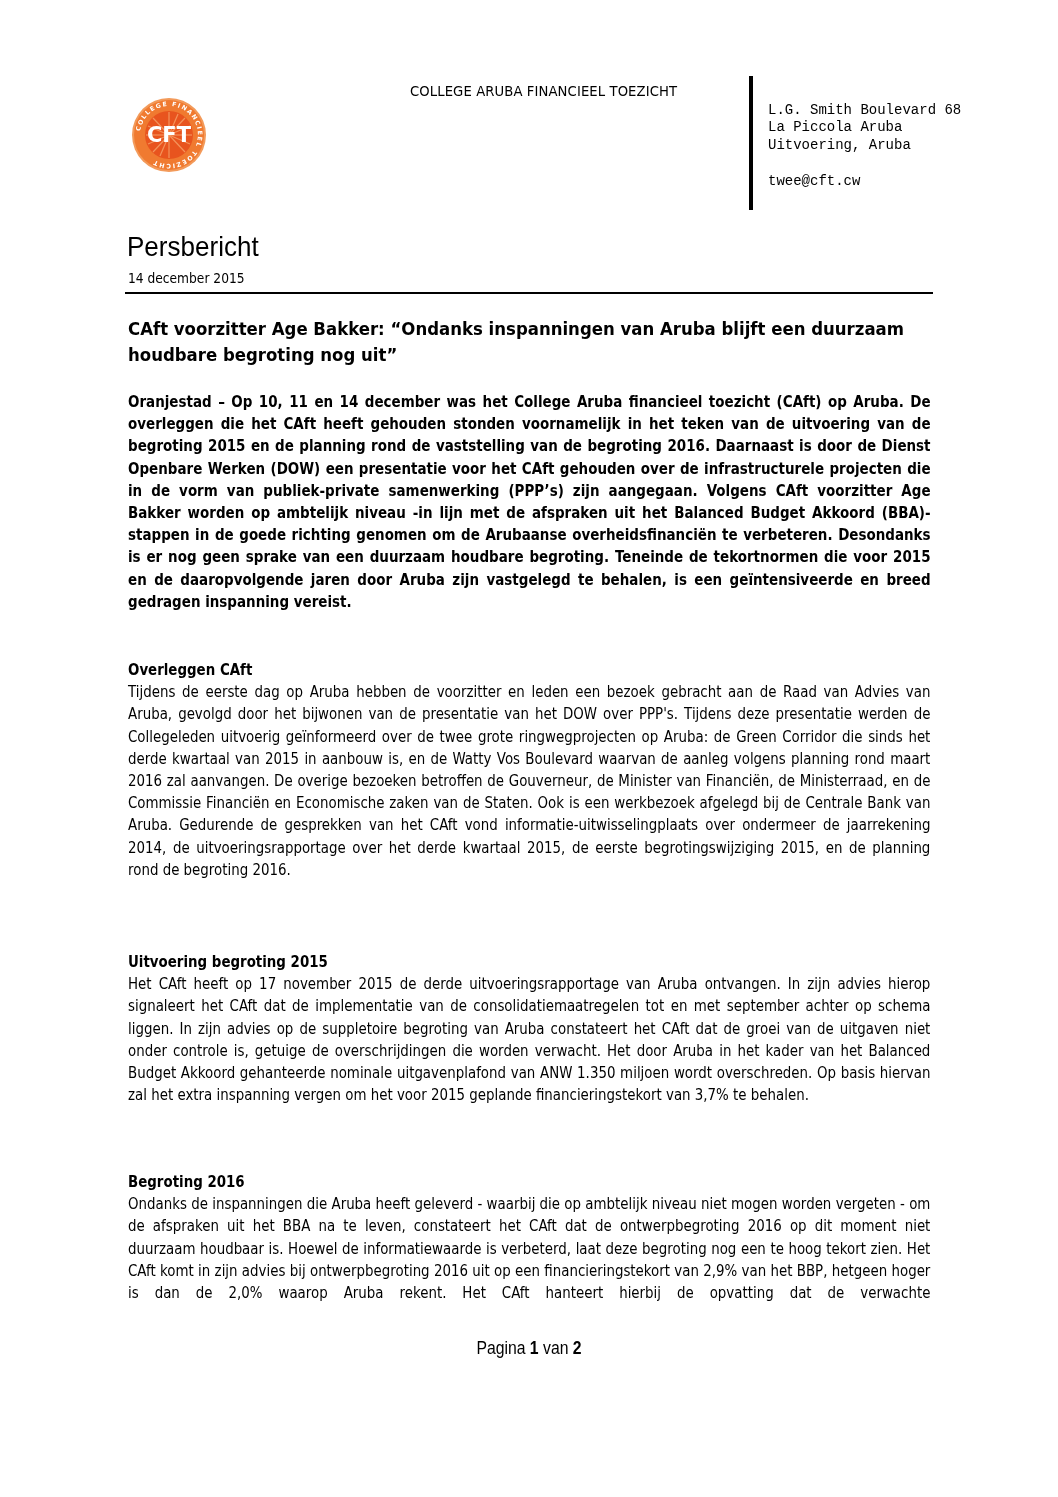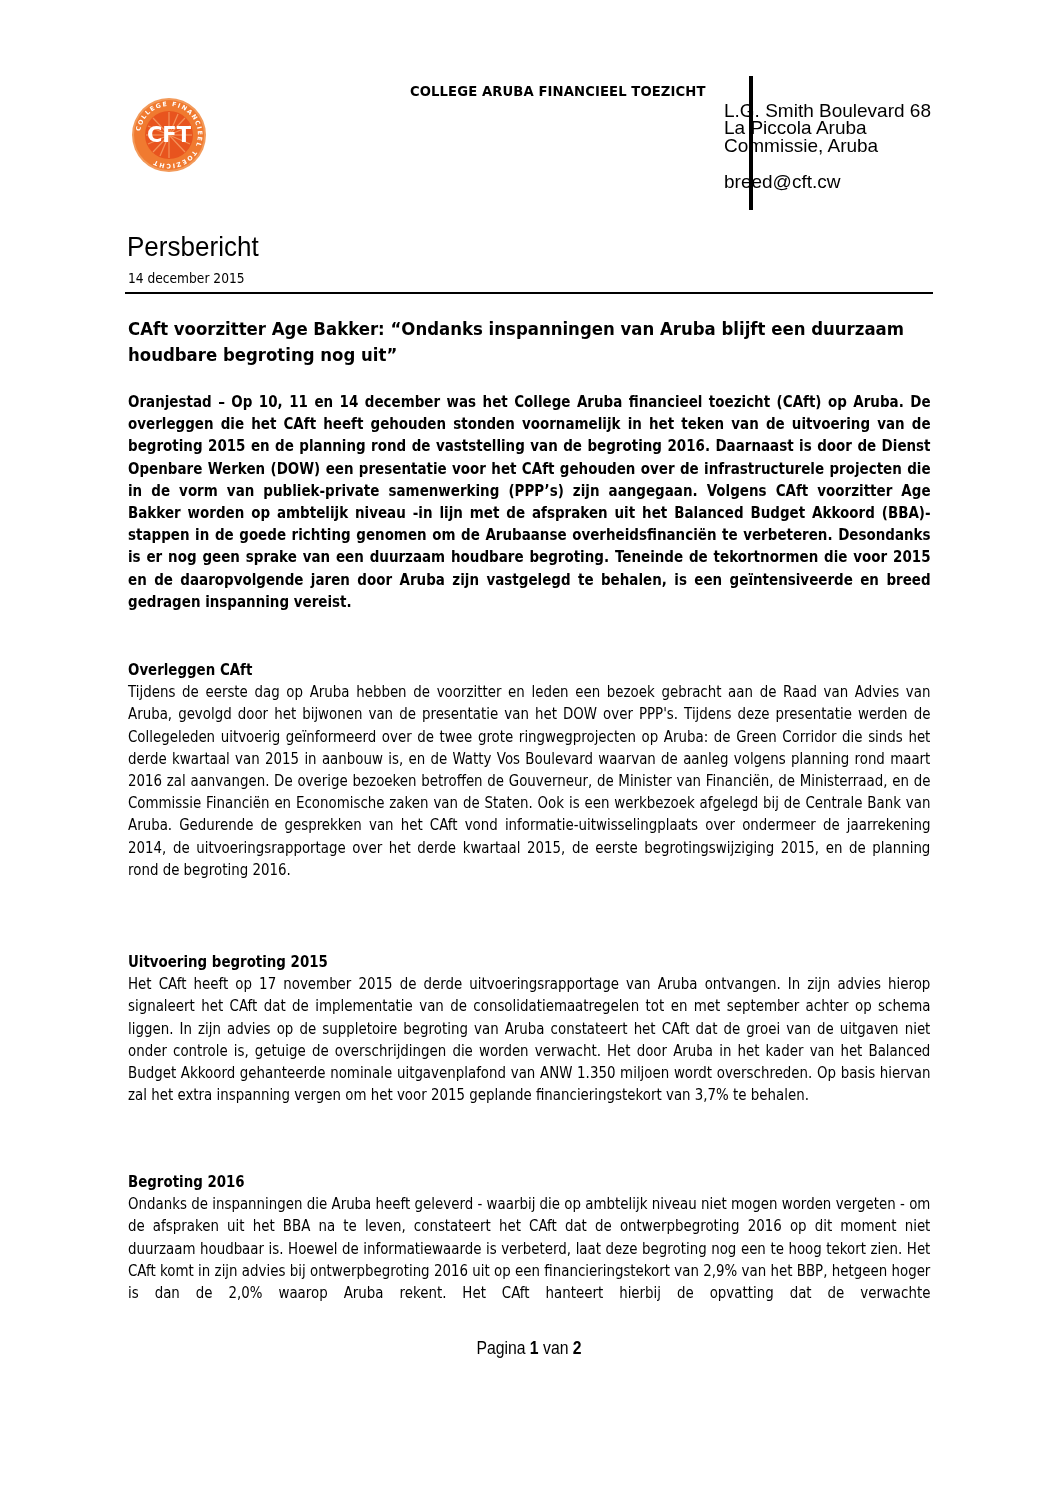--- a/index.html
+++ b/index.html
@@ -5,29 +5,29 @@
     html, body { margin: 0; padding: 0; background: #ffffff; }
     body {
       width: 1058px; height: 1497px; position: relative; overflow: hidden;
       font-family: "DejaVu Sans", sans-serif; color: #000;
     }
     .logo {
       position: absolute; left: 131px; top: 97px; width: 76px; height: 76px;
     }
     .org-name {
       position: absolute; left: 410px; top: 84px;
-      font-family: "DejaVu Sans", sans-serif; font-weight: bold; font-size: 13.2px;
+      font-family: "DejaVu Sans", sans-serif; font-weight: normal; font-size: 13.2px;
       letter-spacing: 0.1px;
     }
     .vbar {
       position: absolute; left: 749px; top: 76px; width: 4px; height: 134px; background: #000;
     }
     .address {
-      position: absolute; left: 724px; top: 102px;
-      font-family: Liberation Sans, sans-serif; font-size: 19px; line-height: 17.4px;
+      position: absolute; left: 768px; top: 102px;
+      font-family: Liberation Mono, monospace; font-size: 14px; line-height: 17.4px;
     }
     .address .gap { height: 19px; }
     .doc-title {
       position: absolute; left: 127px; top: 231px;
       font-family: "Liberation Sans", sans-serif; font-size: 28px; font-weight: normal;
       transform: scaleX(0.93); transform-origin: left;
     }
     .doc-date {
       position: absolute; left: 128px; top: 271px;
       font-family: "DejaVu Sans", sans-serif; font-size: 13.2px;
@@ -95,23 +95,23 @@
     </text>
     <text x="38" y="45" text-anchor="middle" font-family="DejaVu Sans, sans-serif" font-weight="bold" font-size="21" fill="#ffffff">CFT</text>
   </svg>
 </div>
 
 <div class="org-name">COLLEGE ARUBA FINANCIEEL TOEZICHT</div>
 <div class="vbar"></div>
 <div class="address">
   <div>L.G. Smith Boulevard 68</div>
   <div>La Piccola Aruba</div>
-  <div>Commissie, Aruba</div>
+  <div>Uitvoering, Aruba</div>
   <div class="gap"></div>
-  <div>breed@cft.cw</div>
+  <div>twee@cft.cw</div>
 </div>
 
 <div class="doc-title">Persbericht</div>
 <div class="doc-date">14 december 2015</div>
 <div class="hrule"></div>
 
 <div class="content headline">CAft voorzitter Age Bakker: “Ondanks inspanningen van Aruba blijft een duurzaam houdbare begroting nog uit”</div>
 
 <div class="content lead">Oranjestad – Op 10, 11 en 14 december was het College Aruba financieel toezicht (CAft) op Aruba. De overleggen die het CAft heeft gehouden stonden voornamelijk in het teken van de uitvoering van de begroting 2015 en de planning rond de vaststelling van de begroting 2016. Daarnaast is door de Dienst Openbare Werken (DOW) een presentatie voor het CAft gehouden over de infrastructurele projecten die in de vorm van publiek-private samenwerking (PPP’s) zijn aangegaan. Volgens CAft voorzitter Age Bakker worden op ambtelijk niveau -in lijn met de afspraken uit het Balanced Budget Akkoord (BBA)- stappen in de goede richting genomen om de Arubaanse overheidsfinanciën te verbeteren. Desondanks is er nog geen sprake van een duurzaam houdbare begroting. Teneinde de tekortnormen die voor 2015 en de daaropvolgende jaren door Aruba zijn vastgelegd te behalen, is een geïntensiveerde en breed gedragen inspanning vereist.</div>
 

